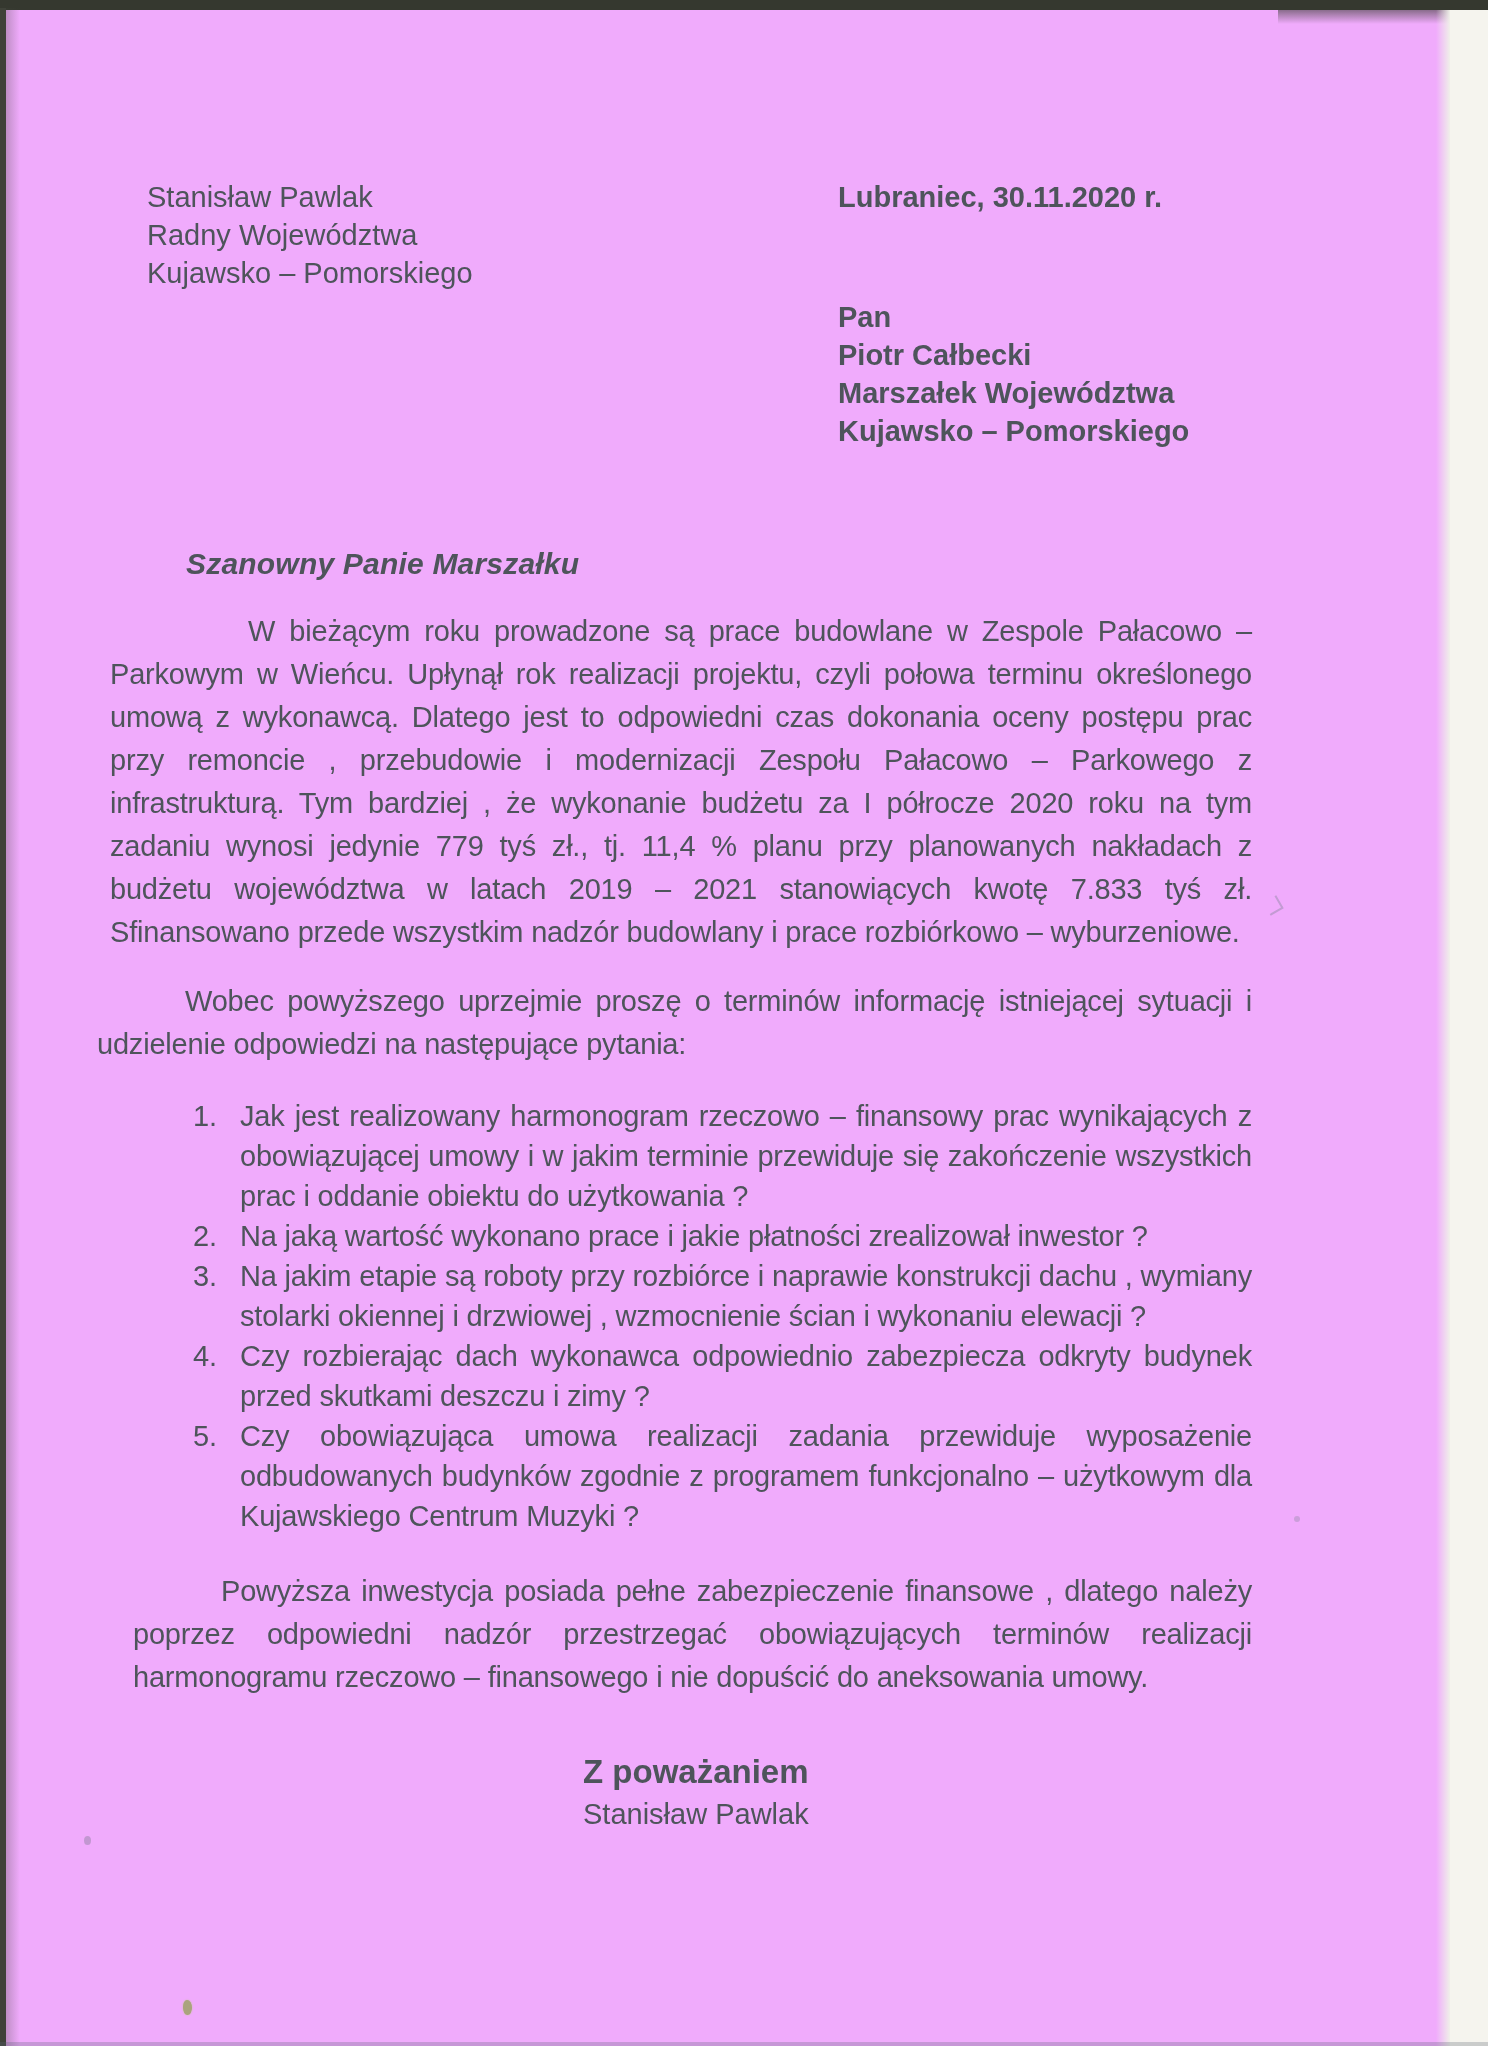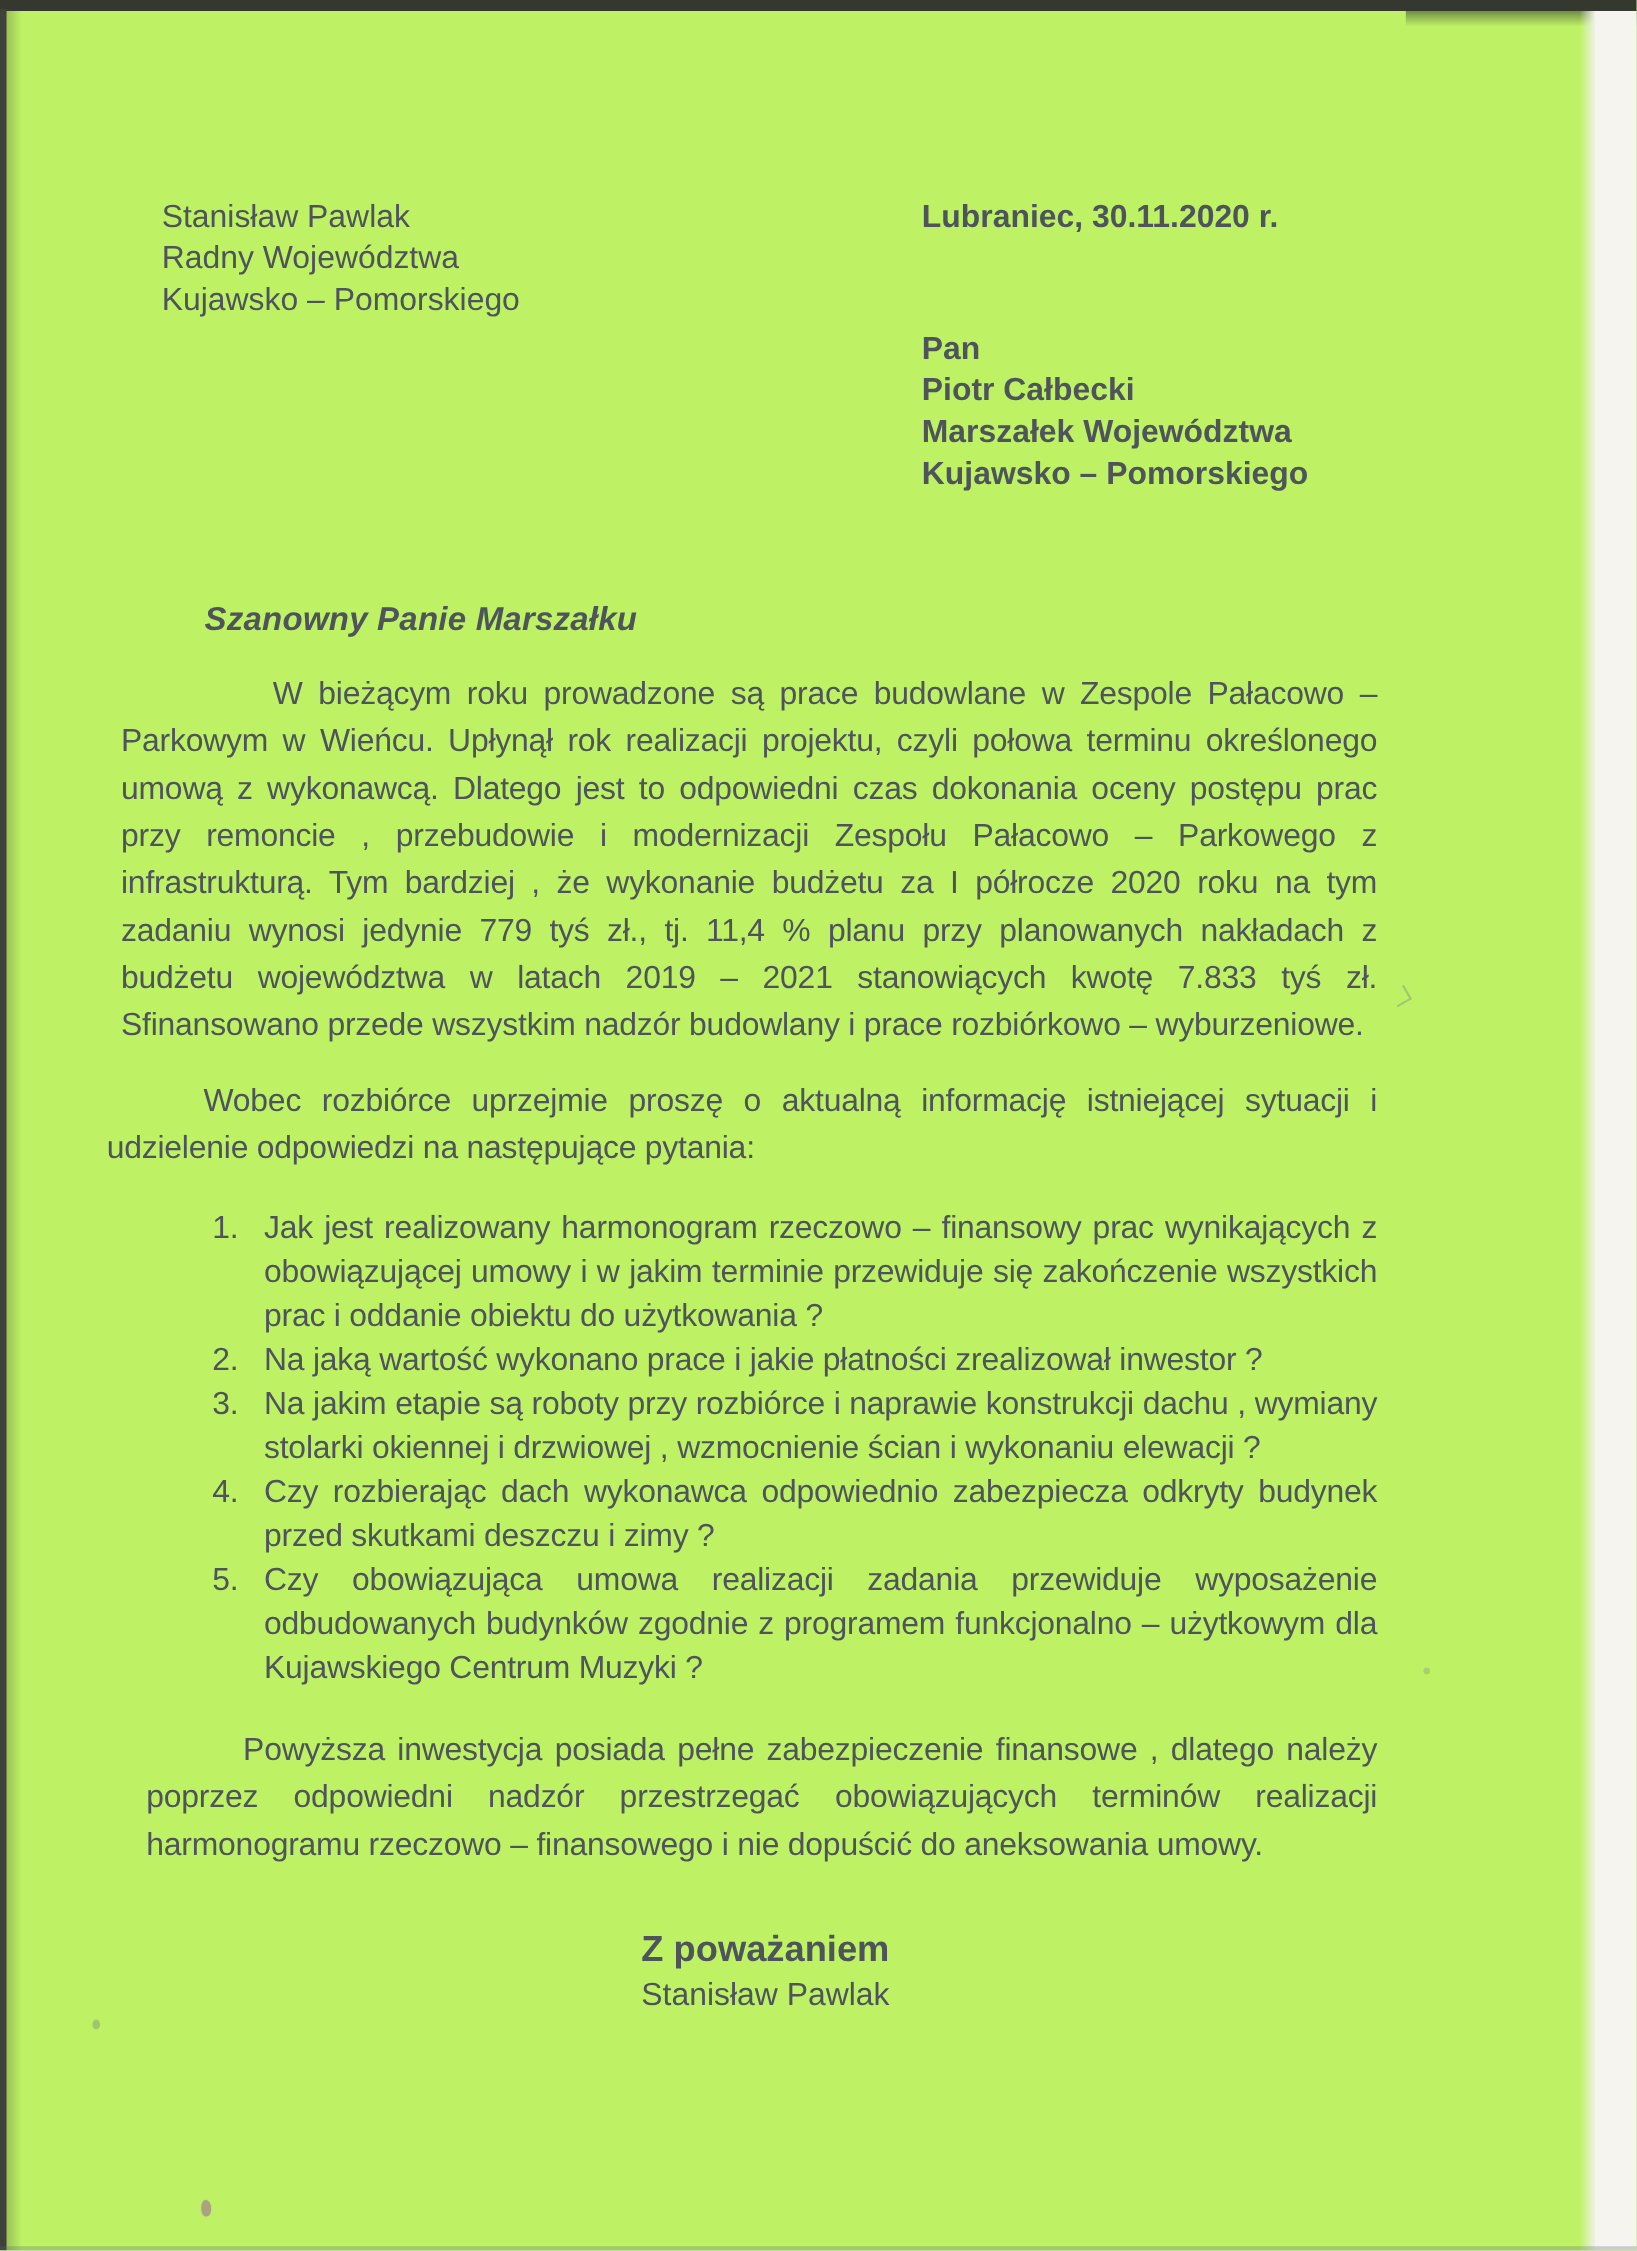--- a/index.html
+++ b/index.html
@@ -1,20 +1,20 @@
 <!DOCTYPE html>
 <html lang="pl"><head>
 <meta charset="utf-8">
 <style>
   html,body{margin:0;padding:0;background:#d8d8d8;}
   .page{
     position:relative;
     width:1488px;height:2046px;
     margin:0 auto;
-    background:#bef264;
+    background:#f0abfc;
     overflow:hidden;
     font-family:"Liberation Sans",sans-serif;
     color:#4e545b;
   }
   
   .scan-top-bar{position:absolute;top:0;left:0;width:100%;height:10px;background:#35382f;}
   .scan-top-bar::after{content:"";position:absolute;right:0;top:10px;width:210px;height:14px;
     background:linear-gradient(180deg,rgba(53,56,47,.55),rgba(53,56,47,0));}
   .scan-left-edge{position:absolute;top:8px;left:0;width:6px;height:2038px;background:#3f4239;}
   .scan-left-edge::after{content:"";position:absolute;left:6px;top:0;width:14px;height:100%;
@@ -80,21 +80,21 @@
           <div>Marszałek Województwa</div>
           <div>Kujawsko – Pomorskiego</div>
         </div>
       </div>
     </div>
 
     <div class="salutation">Szanowny Panie Marszałku</div>
 
     <div class="para p1">W bieżącym roku prowadzone są prace budowlane w Zespole Pałacowo – Parkowym w Wieńcu. Upłynął rok realizacji projektu, czyli połowa terminu określonego umową z wykonawcą. Dlatego jest to odpowiedni czas dokonania oceny postępu prac przy remoncie , przebudowie i modernizacji Zespołu Pałacowo – Parkowego z infrastrukturą. Tym bardziej , że wykonanie budżetu za I półrocze 2020 roku na tym zadaniu wynosi jedynie 779 tyś zł., tj. 11,4 % planu przy planowanych nakładach z budżetu województwa w latach 2019 – 2021 stanowiących kwotę 7.833 tyś zł. Sfinansowano przede wszystkim nadzór budowlany i prace rozbiórkowo – wyburzeniowe.</div>
 
-    <div class="para p2">Wobec rozbiórce uprzejmie proszę o aktualną informację istniejącej sytuacji i udzielenie odpowiedzi na następujące pytania:</div>
+    <div class="para p2">Wobec powyższego uprzejmie proszę o terminów informację istniejącej sytuacji i udzielenie odpowiedzi na następujące pytania:</div>
 
     <div class="qlist">
       <div class="q-item">
         <span class="q-num">1.</span>
         <span>Jak jest realizowany harmonogram rzeczowo – finansowy prac wynikających z obowiązującej umowy i w jakim terminie przewiduje się zakończenie wszystkich prac i oddanie obiektu do użytkowania ?</span>
       </div>
       <div class="q-item">
         <span class="q-num">2.</span>
         <span>Na jaką wartość wykonano prace i jakie płatności zrealizował inwestor ?</span>
       </div>

